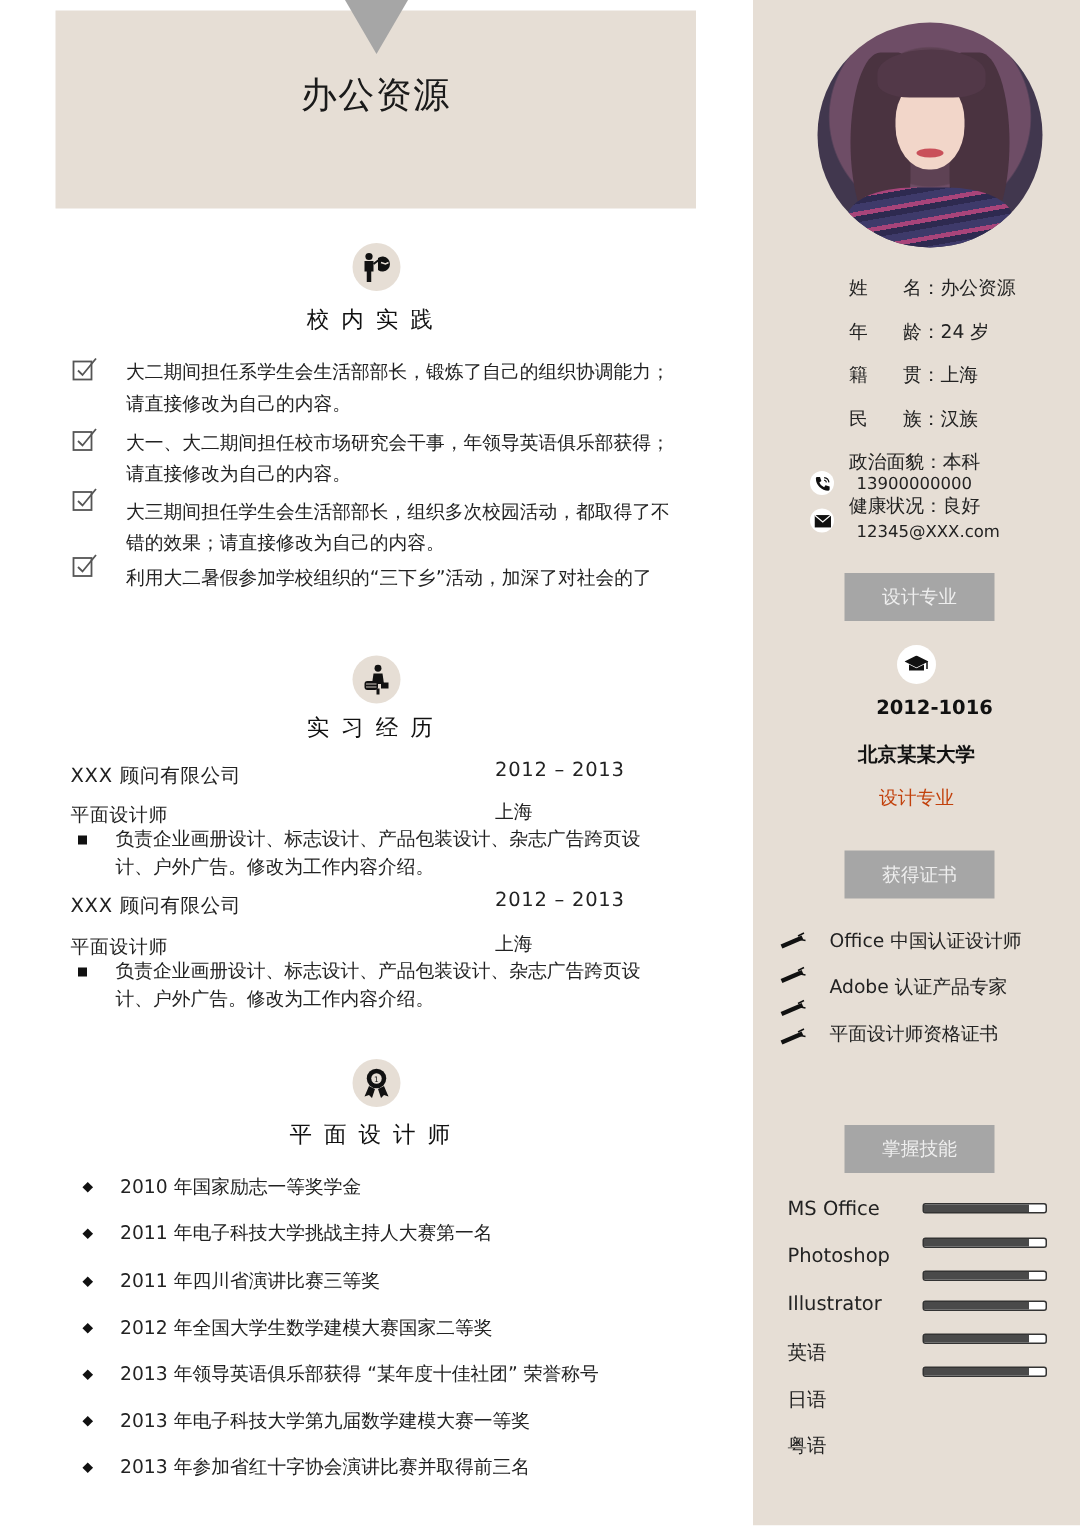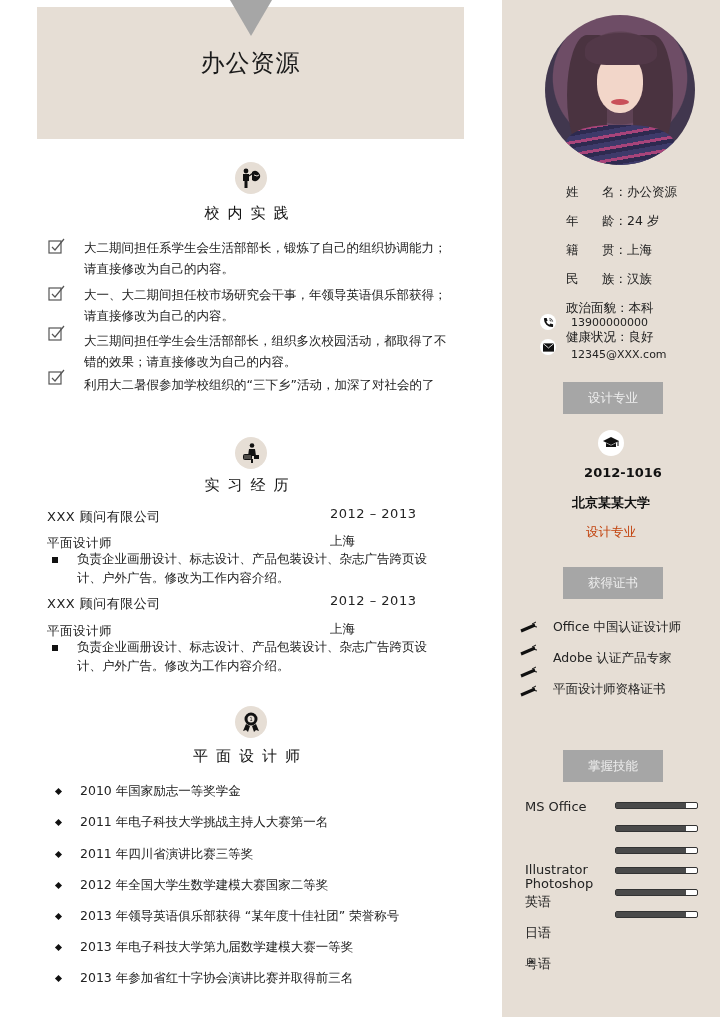--- a/index.html
+++ b/index.html
@@ -280,21 +280,21 @@
     </svg>
   <span class="cert-text">平面设计师资格证书</span>
 </div>
 <div class="cert-row" style="top:712px;height:12px;overflow:hidden;">
   
   
 </div>
 
 <div class="side-tag" style="top:750px;">掌握技能</div>
 <div class="skill-label" style="top:799px;">MS Office</div>
-<div class="skill-label" style="top:876px;">Photoshop</div>
+<div class="skill-label" style="top:830px;">Photoshop</div>
 <div class="skill-label" style="top:862px;">Illustrator</div>
 <div class="skill-label" style="top:893px;">英语</div>
 <div class="skill-label" style="top:924px;">日语</div>
 <div class="skill-label" style="top:955px;text-align:right;">粤语</div>
 
 <div class="skill-bar" style="top:802px;">
     <div class="skill-fill" style="width: 86%;"></div>
   </div>
 <div class="skill-bar" style="top:825px;">
     <div class="skill-fill" style="width: 86%;"></div>

